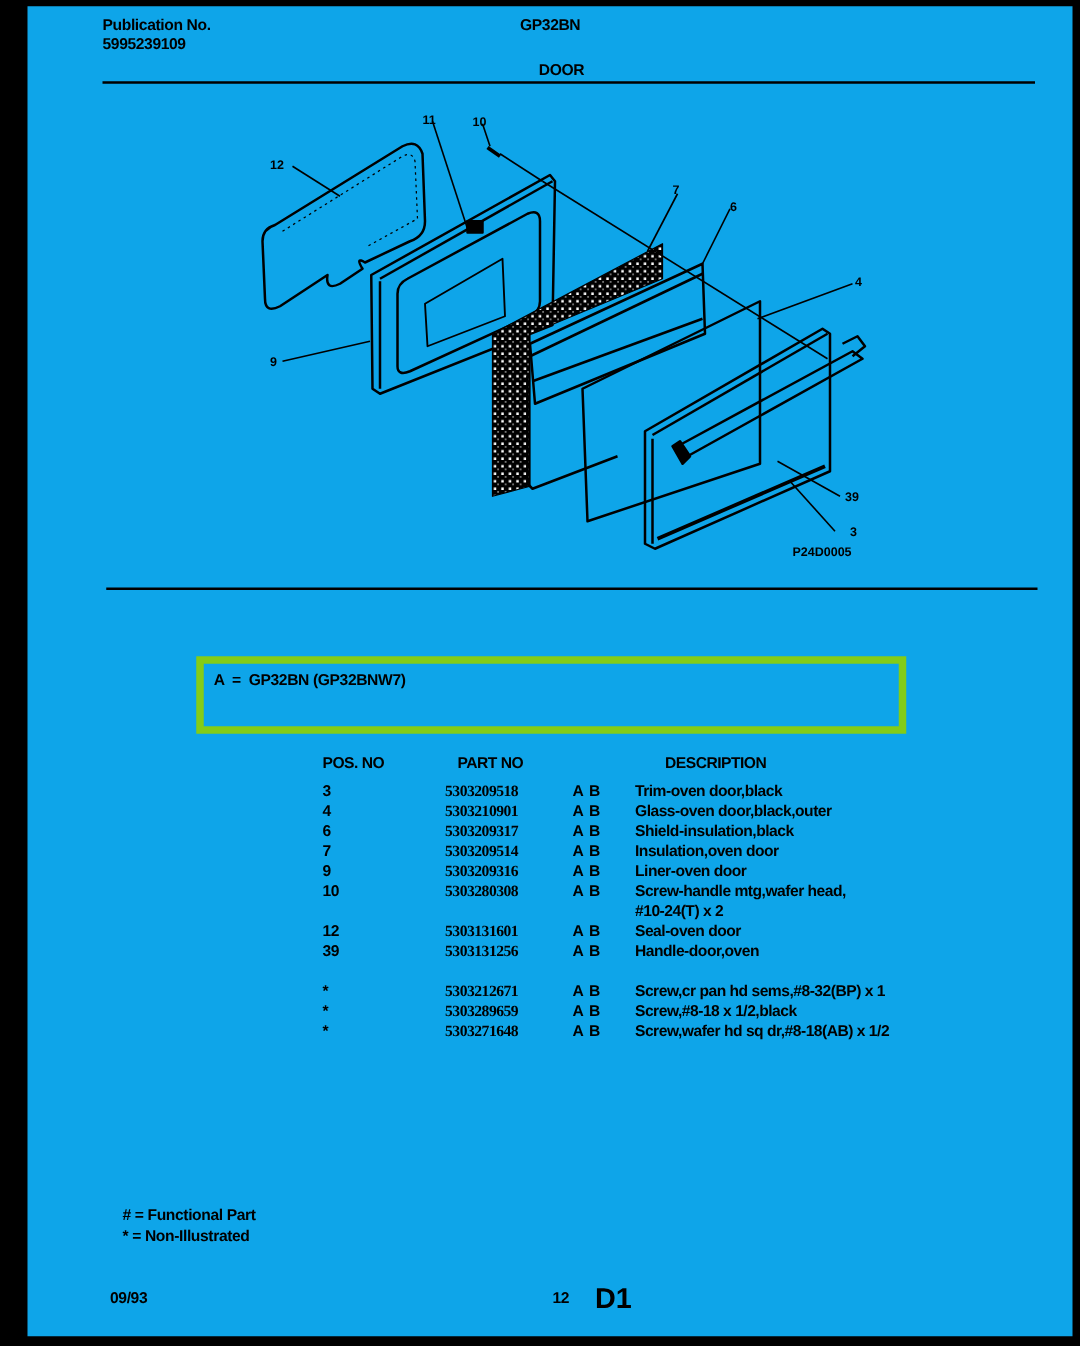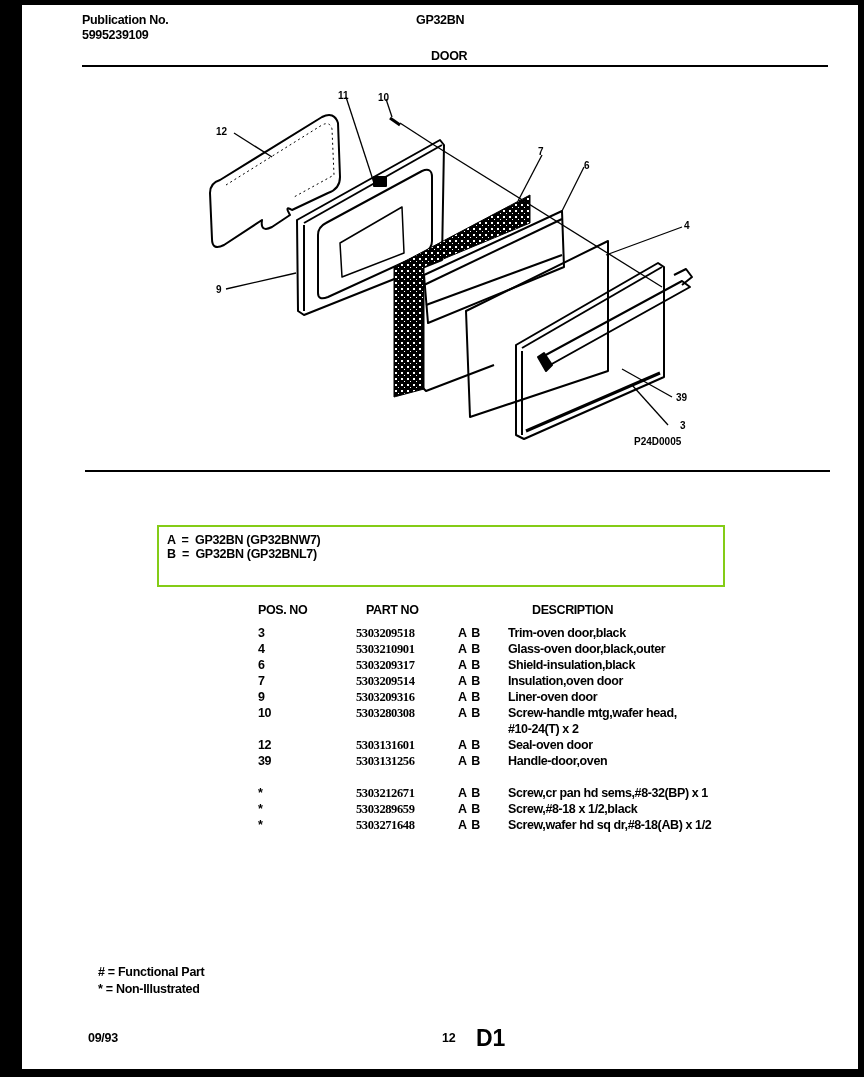--- a/index.html
+++ b/index.html
@@ -4,28 +4,28 @@
   <style>
     html, body { margin: 0; padding: 0; }
     body {
       width: 864px; height: 1077px; position: relative; overflow: hidden;
       background: #000000;
       font-family: "Liberation Sans", sans-serif;
       color: #000;
     }
     .page {
       position: absolute; left: 22px; top: 5px; width: 836px; height: 1064px;
-      background: #ffffff;
+      background: #0ea5e9;
     }
     .abs { position: absolute; }
     .hdr { font-size: 12.5px; font-weight: bold; letter-spacing: -0.3px; line-height: 15px; }
     .rule { position: absolute; height: 2px; background: #000; }
     .models-box {
       position: absolute; left: 135px; top: 520px; width: 568px; height: 62px;
-      border: 2px solid #84cc16; box-sizing: border-box; padding: 6px 8px;
+      border: 6px solid #84cc16; box-sizing: border-box; padding: 6px 8px;
       font-size: 12.5px; font-weight: bold; line-height: 14px; letter-spacing: -0.3px;
     }
     .col-head { font-size: 12.5px; font-weight: bold; letter-spacing: -0.4px; }
     .row { position: absolute; font-size: 12.5px; font-weight: bold; letter-spacing: -0.4px; line-height: 16px; white-space: nowrap; }
     .c-pos { position: absolute; left: 0; }
     .c-part { position: absolute; left: 98px; font-family: Liberation Serif, serif; }
     .c-ab { position: absolute; left: 200px; word-spacing: 2px; text-align: center; }
     .c-desc { position: absolute; left: 250px; }
     .diagram { position: absolute; left: 0; top: 0; }
     .callout { font-size: 10px; font-weight: bold; font-family: "Liberation Sans", sans-serif; }
@@ -108,21 +108,20 @@
       <text x="654" y="396">39</text>
       <text x="658" y="424">3</text>
       <text x="612" y="440">P24D0005</text>
     </g>
   </svg>
 
   <div class="rule" style="left:63px; top:465px; width:745px;"></div>
 
   <div class="models-box">
     <div style="white-space:pre;">A  =  GP32BN (GP32BNW7)</div>
-    <div style="white-space:pre;">B  =  GP32BN (GP32BNL7)</div>
   </div>
 
   <div class="abs" style="left:236px; top:598px; width:560px; height:250px;">
     <div class="abs col-head" style="left:0; top:0;">POS. NO</div>
     <div class="abs col-head" style="left:108px; top:0;">PART NO</div>
     <div class="abs col-head" style="left:250px; top:0;padding-left:24px;">DESCRIPTION</div>
 
     <div class="row" style="top:22px;">
       <span class="c-pos">3</span>
       <span class="c-part">5303209518</span>

